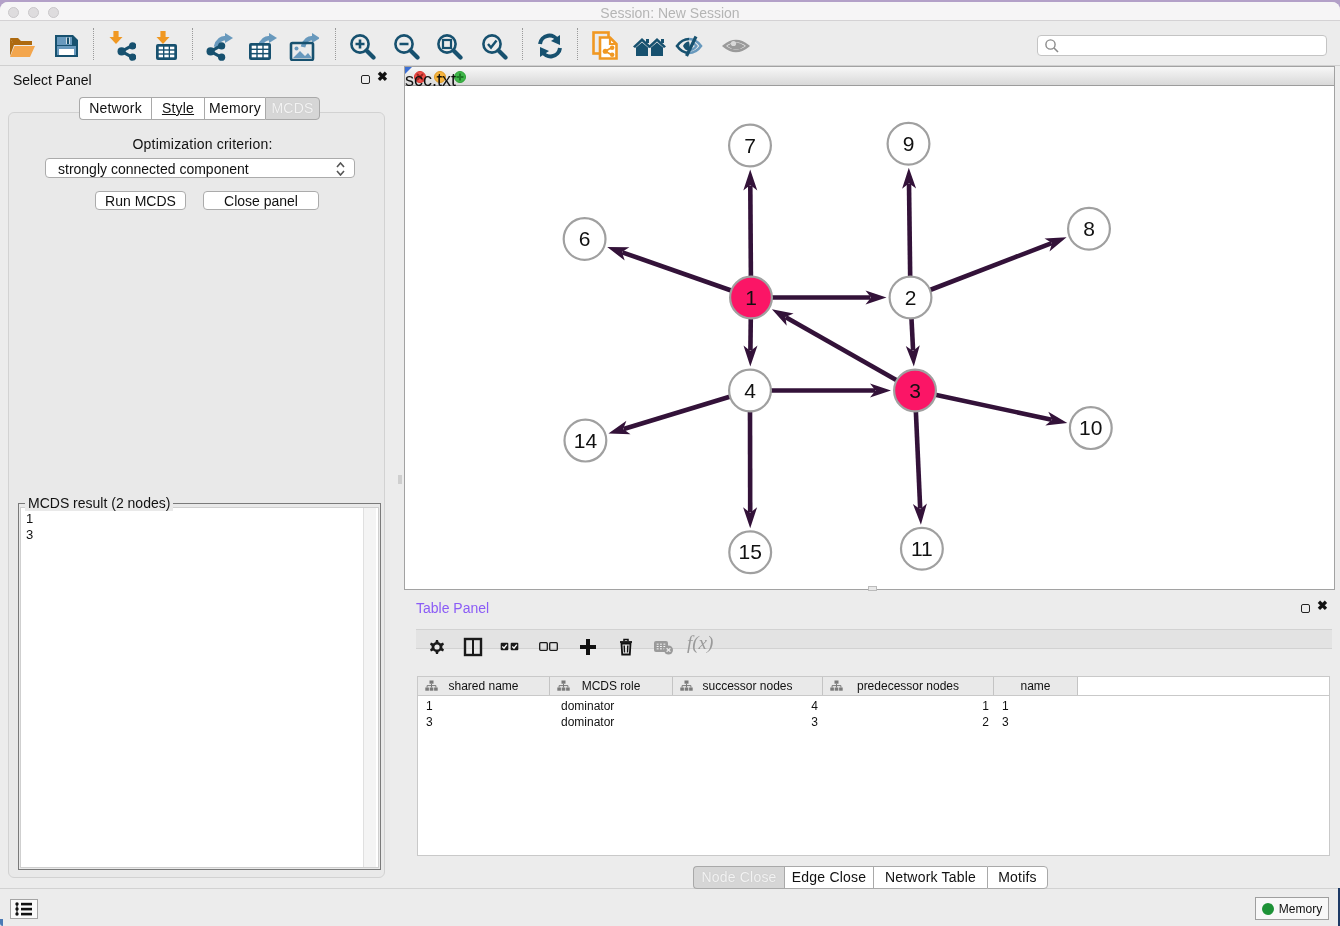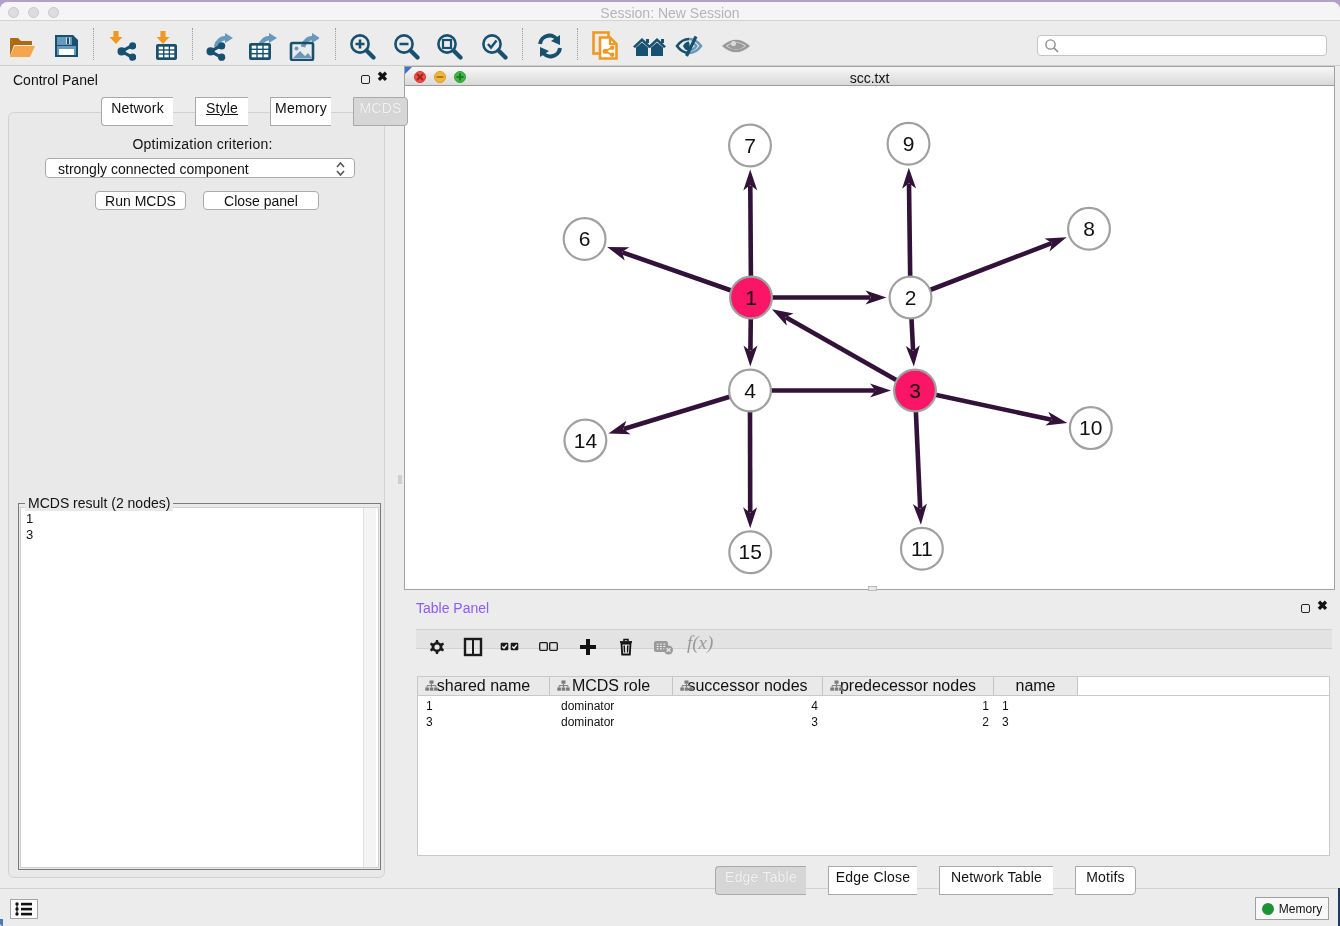--- a/index.html
+++ b/index.html
@@ -14,48 +14,48 @@
 #toolbar { position:absolute; left:0; top:20px; width:1340px; height:44px; background:#ececec; border-bottom:1px solid #d0d0d0; }
 .sep { position:absolute; top:6px; height:32px; width:0; border-left:1px dotted #9a9a9a; }
 .ticon { position:absolute; top:8px; }
 #searchbox { position:absolute; left:1037px; top:13px; width:290px; height:21px; background:#fff; border:1px solid #c4c4c4; border-radius:4px; }
 
 #cp { position:absolute; left:0; top:65px; width:392px; height:821px; background:#ececec; }
 #cp-title { position:absolute; left:13px; top:5px; font-size:14px; color:#111; }
 .float-ic { position:absolute; width:9px; height:9px; border:1.5px solid #222; border-radius:2px; }
 .close-x { position:absolute; font-size:13px; font-weight:bold; color:#111; }
 .tabs { position:absolute; display:flex; z-index:5; }
-.tab { font-size:14px; letter-spacing:0.2px; color:#111; background:#fff; border:1px solid #a9a9a9; border-right:none; padding:2px 0 9px 0; text-align:center;margin-left:22px; }
+.tab { font-size:14px; letter-spacing:0.2px; color:#111; background:#fff; border:1px solid #a9a9a9; border-right:none; padding:2px 0 3px 0; text-align:center; }
 .tab.first { border-radius:4px 0 0 4px; }
 .tab.last { border-radius:0 4px 4px 0; border-right:1px solid #a9a9a9; }
 .tab.sel { background:#d6d6d6; color:#f3f3f3; text-shadow:0 0 1px #bbb; }
 #cp-inner { position:absolute; left:8px; top:45px; width:377px; height:766px; background:#e9e9e9; border:1px solid #d2d2d2; border-radius:6px; }
 #opt-label { position:absolute; left:6px; top:23px; width:100%; text-align:center; font-size:14px; letter-spacing:0.2px; color:#111; }
 #opt-select { position:absolute; left:36px; top:45px; width:310px; height:20px; background:#fff; border:1px solid #ababab; border-radius:4px; font-size:14px; color:#111; line-height:21px; padding-left:12px; }
 .btn { position:absolute; height:19px; background:#fff; border:1px solid #ababab; border-radius:4px; font-size:14px; color:#111; text-align:center; line-height:18px; }
 #mcds-group { position:absolute; left:9px; top:390px; width:363px; height:367px; border:1px solid #7a7a7a; }
 #mcds-label { position:absolute; left:6px; top:-9px; background:#e9e9e9; padding:0 3px; font-size:14px; color:#111; z-index:3; }
 #mcds-white { position:absolute; left:1px; top:3px; width:359px; height:361px; background:#fff; border:1px solid #cfcfcf; }
 #mcds-scroll { position:absolute; right:2px; top:0px; width:13px; height:359px; background:#f4f4f4; border-left:1px solid #e0e0e0; }
 
 #statusline { position:absolute; left:0; top:886px; width:1340px; height:1px; background:#d2d2d2; }
 #status { position:absolute; left:0; top:887px; width:1340px; height:37px; background:#ececec; }
 #listbtn { position:absolute; left:10px; top:10px; width:28px; height:20px; background:#fafafa; border:1px solid #a5a5a5; }
 #membtn { position:absolute; left:1255px; top:8px; width:74px; height:23px; background:#f8f8f8; border:1px solid #9f9f9f; font-size:12px; color:#111; }
 
 #netwin { position:absolute; left:404px; top:64px; width:931px; height:524px; background:#fff; border:1px solid #a2a2a2; }
 #net-titlebar { position:absolute; left:0; top:0; width:929px; height:19px; background:linear-gradient(#f7f7f7,#d9d9d9); border-bottom:1px solid #9c9c9c; }
-#net-title { position:absolute; top:3px; width:100%; text-align:center; font-size:14px; color:#111; }
+#net-title { position:absolute; top:3px; width:100%; text-align:left; font-size:18px; color:#111; }
 .mactl { position:absolute; top:4px; width:12px; height:12px; border-radius:50%; }
 
 #tp { position:absolute; left:404px; top:594px; width:936px; height:292px; background:#ececec; }
 #tp-title { position:absolute; left:12px; top:4px; font-size:14px; color:#8b5cf6; }
 #tp-toolbar { position:absolute; left:12px; top:33px; width:916px; height:20px; background:#e3e3e3; border-top:1px solid #d2d2d2; border-bottom:1px solid #d2d2d2; }
 #tbl { position:absolute; left:13px; top:80px; width:913px; height:180px; background:#fff; border:1px solid #c9c9c9; }
-.th { position:absolute; top:0; height:18px; background:#e9e9e9; border-right:1px solid #c4c4c4; font-size:16px; color:#111; text-align:center; line-height:18px; }
+.th { position:absolute; top:0; height:18px; background:#e9e9e9; border-right:1px solid #c4c4c4; font-size:12px; color:#111; text-align:center; line-height:18px; }
 .td { position:absolute; font-size:12px; color:#111; height:16px; line-height:16px; }
 .btabs { position:absolute; top:270px; display:flex; z-index:5; }
 </style>
 </head>
 <body>
 <div id="win">
   <div id="titlebar">
     <div class="tl" style="left:8px"></div>
     <div class="tl" style="left:28px"></div>
     <div class="tl" style="left:48px"></div>
@@ -192,21 +192,21 @@
       </svg>
     <div id="searchbox">
         <svg width="16" height="16" viewBox="0 0 16 16" style="position:absolute;left:6px;top:2px">
           <circle cx="6.5" cy="6.5" r="4.6" fill="none" stroke="#8a8a8a" stroke-width="1.4"></circle>
           <line x1="10" y1="10" x2="14" y2="14" stroke="#8a8a8a" stroke-width="1.6"></line>
         </svg>
       </div>
   </div>
   <div id="cp">
     <div style="position:absolute;left:398px;top:408px;width:4px;height:9px;background:#cfcfcf;"></div>
-    <div id="cp-title">Control Panel</div>
+    <div id="cp-title">Select Panel</div>
     <div class="float-ic" style="left:361px; top:8px;"></div>
     <div class="close-x" style="left:377px; top:2px;">✖</div>
     <div class="tabs" style="left:79px; top:30px;">
       <div class="tab first" style="width:72px;">Network</div>
       <div class="tab" style="width:53px;text-decoration:underline;">Style</div>
       <div class="tab" style="width:61px;">Memory</div>
       <div class="tab last sel" style="width:55px;">MCDS</div>
     </div>
     <div id="cp-inner">
       <div id="opt-label">Optimization criterion:</div>
@@ -387,21 +387,21 @@
         <div class="td" style="left:255px;top:21px;width:145px;text-align:right;">4</div>
         <div class="td" style="left:405px;top:21px;width:166px;text-align:right;">1</div>
         <div class="td" style="left:584px;top:21px;">1</div>
         <div class="td" style="left:8px;top:37px;">3</div>
         <div class="td" style="left:143px;top:37px;">dominator</div>
         <div class="td" style="left:255px;top:37px;width:145px;text-align:right;">3</div>
         <div class="td" style="left:405px;top:37px;width:166px;text-align:right;">2</div>
         <div class="td" style="left:584px;top:37px;">3</div>
       </div>
     <div class="btabs" style="left:289px;">
-      <div class="tab first sel" style="width:91px;">Edge Table</div>
+      <div class="tab first sel" style="width:91px;">Node Close</div>
       <div class="tab" style="width:89px;">Edge Close</div>
       <div class="tab" style="width:114px;">Network Table</div>
       <div class="tab last" style="width:61px;">Motifs</div>
     </div>
   </div>
   <div id="statusline"></div>
   <div id="status">
     <div id="listbtn">
         <svg width="20" height="16" viewBox="0 0 20 16" style="position:absolute;left:3px;top:1px">
           <circle cx="3" cy="3" r="1.7" fill="#111"></circle>

